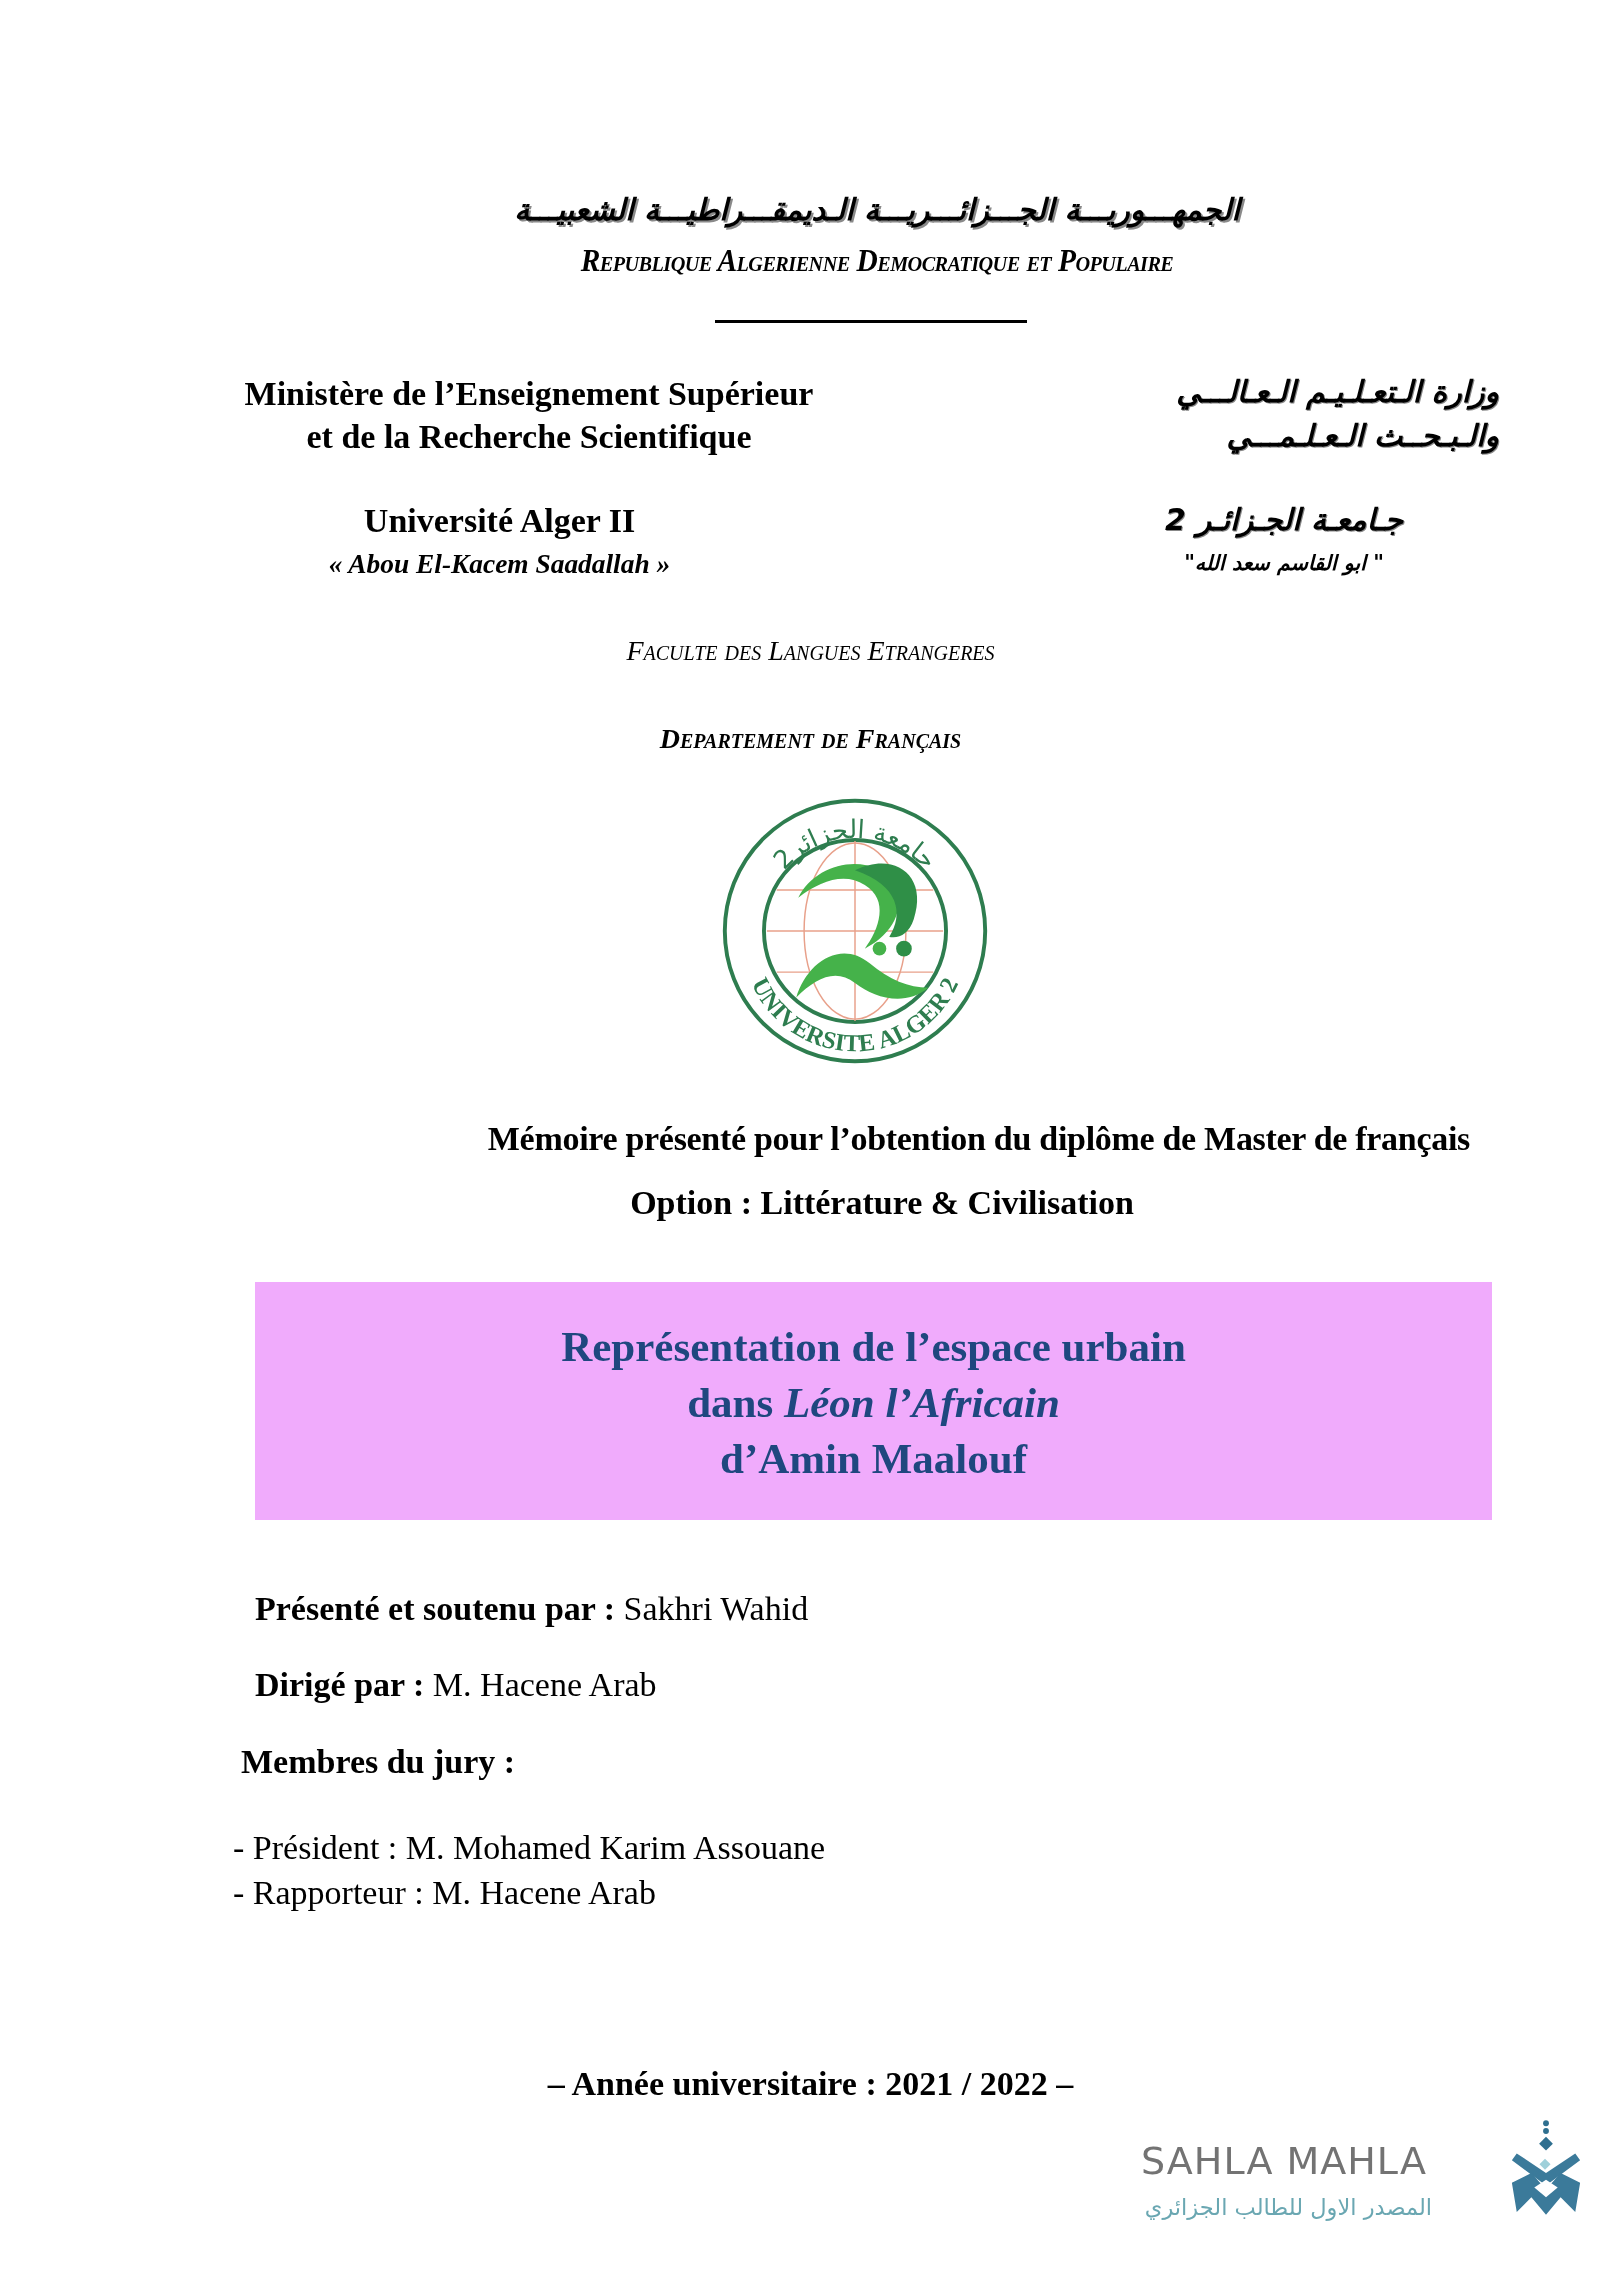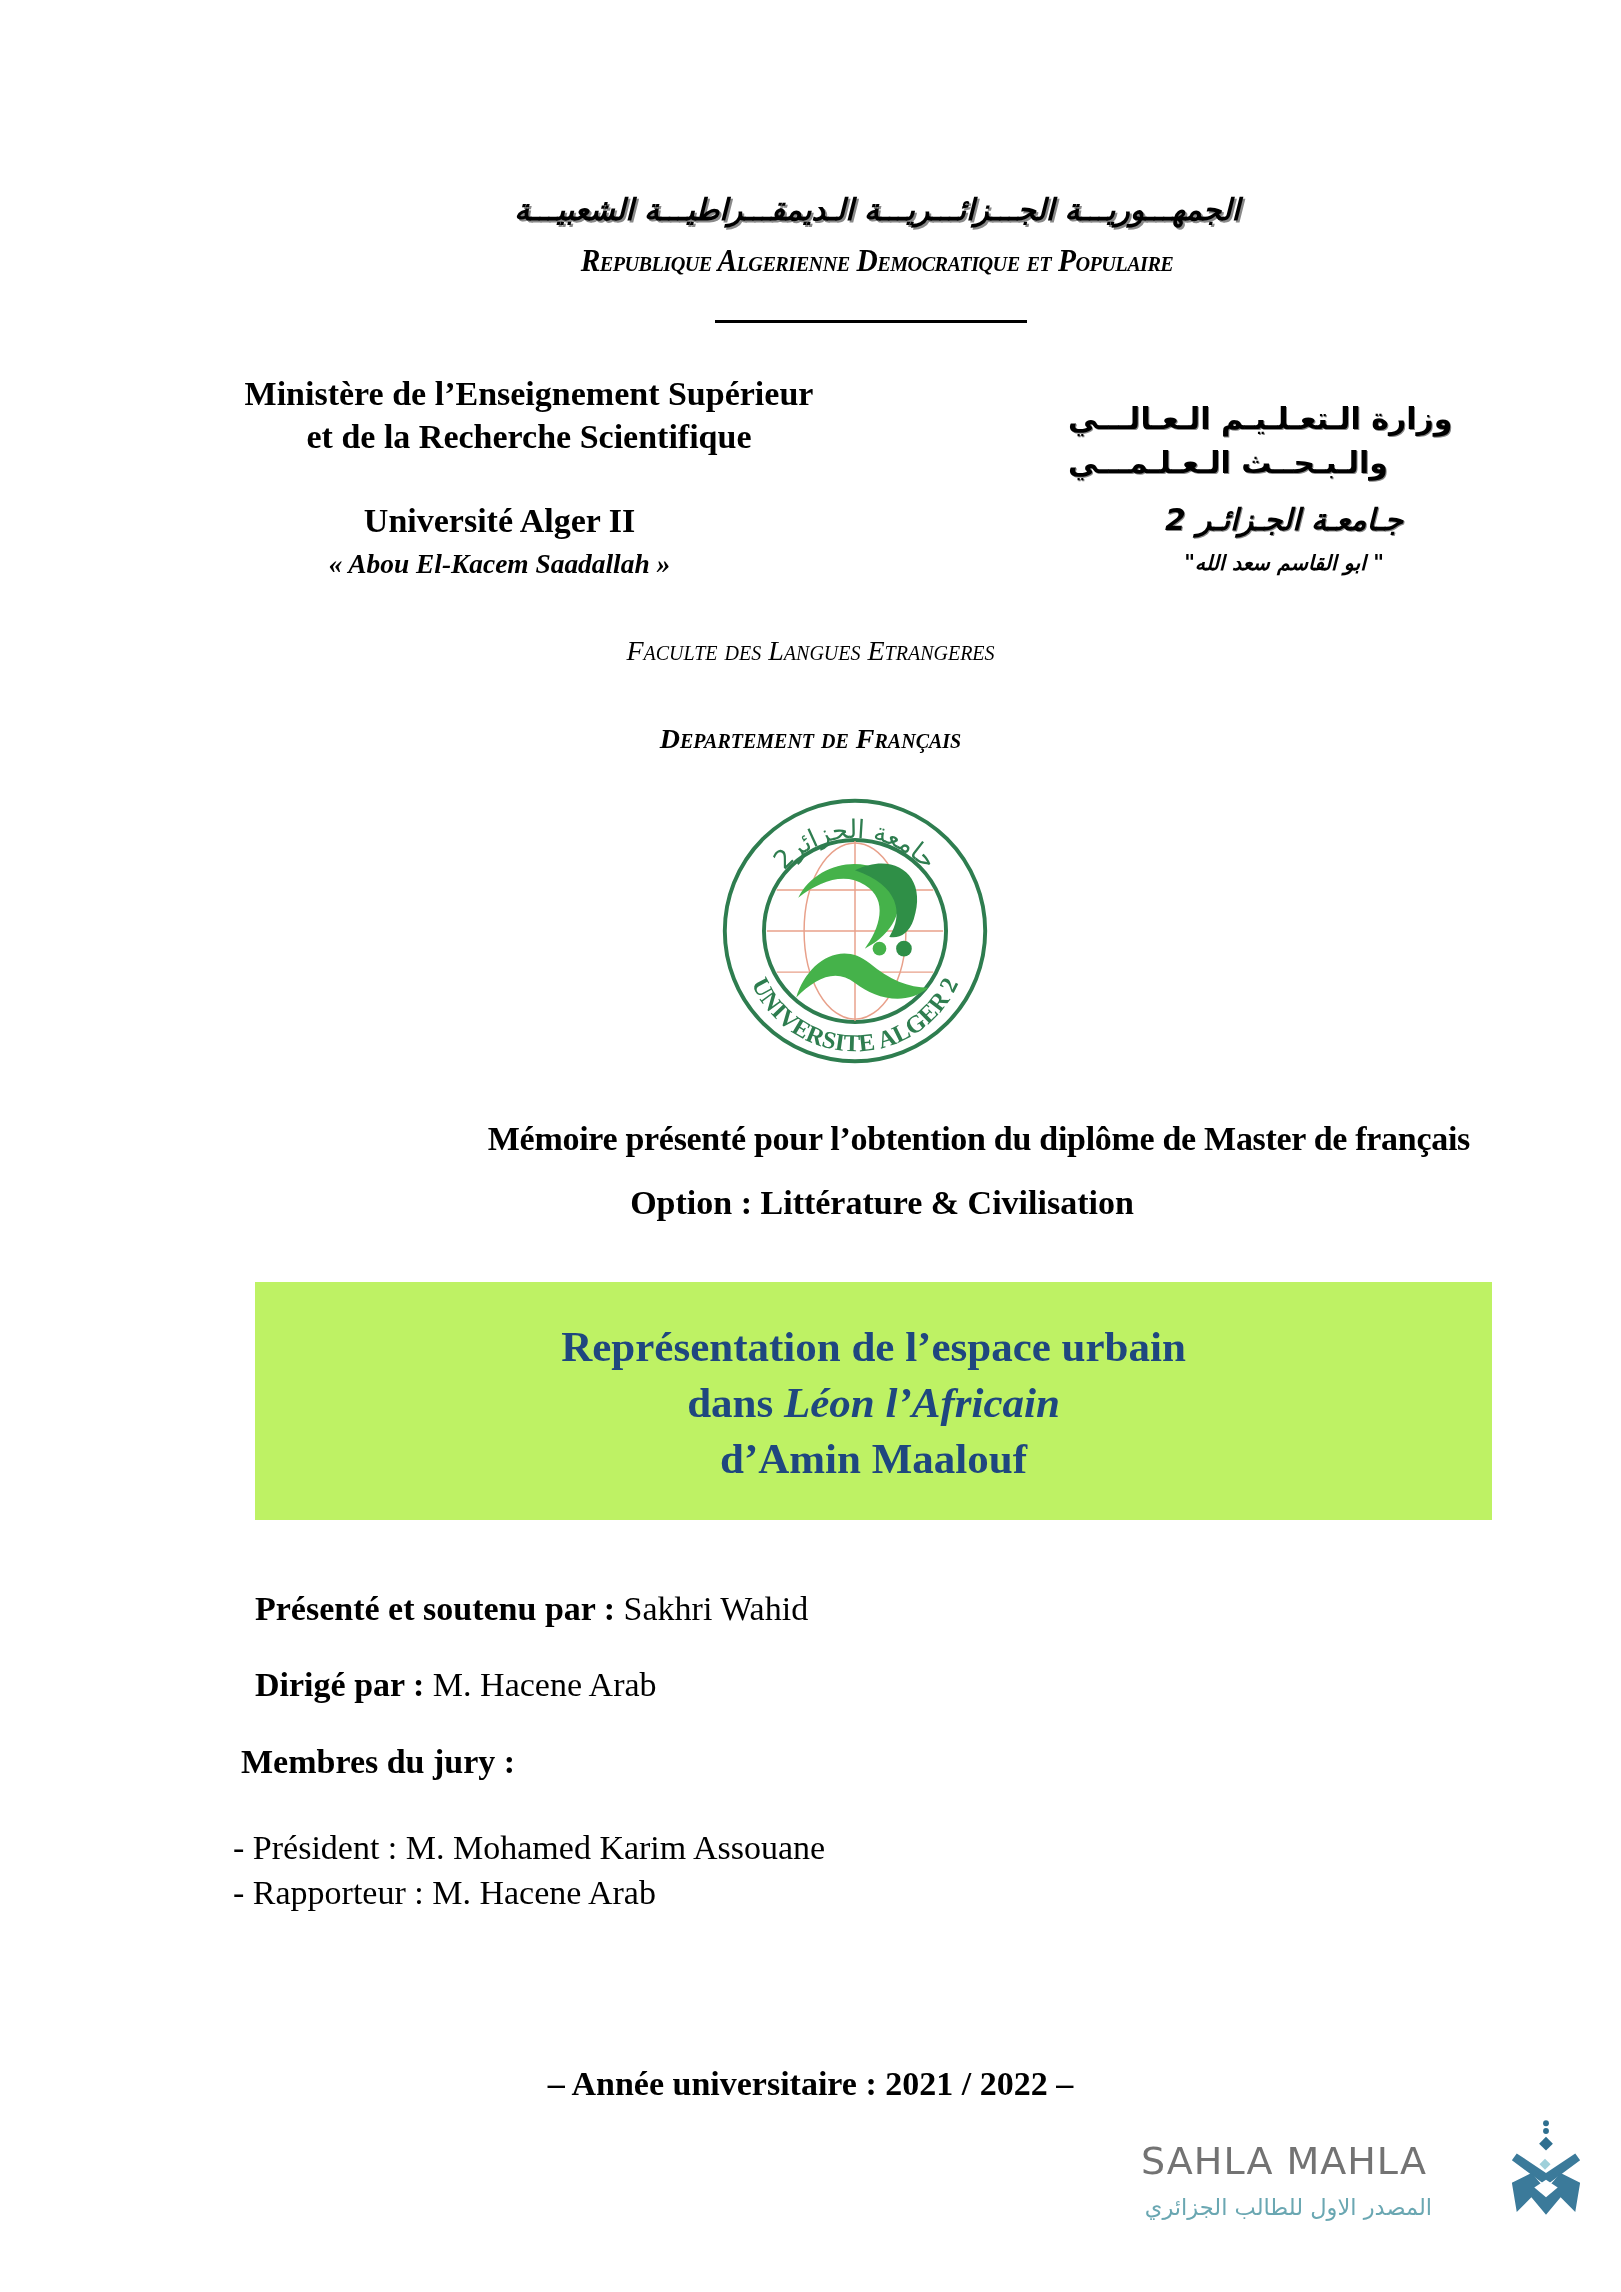--- a/index.html
+++ b/index.html
@@ -58,28 +58,28 @@
       font-weight: bold;
       font-size: 34px;
       text-align: center;
       line-height: 43px;
     }
     .ministry-fr { top: 372px; left: 186px; width: 686px; }
     .ministry-ar {
       top: 370px;
       left: 1068px;
       width: 431px;
-      text-align: left;
-      font-family: "DejaVu Sans", sans-serif;
-      font-weight: bold;
+      text-align: right;
+      font-family: "DejaVu Sans", sans-serif;
+      font-weight: bold;
+      font-style: italic;
       font-size: 30px;
       line-height: 44px;
       direction: rtl;
       text-shadow: 1px 1px 0 #888;
-      margin-top: 27px;
     }
     .univ-fr {
       top: 502px; left: 186px; width: 627px;
       font-weight: bold; font-size: 34px; text-align: center;
     }
     .univ-fr-sub {
       top: 549px; left: 186px; width: 627px;
       font-weight: bold; font-style: italic; font-size: 27.4px; text-align: center;
     }
     .univ-ar {
@@ -132,21 +132,21 @@
       font-weight: bold;
       font-size: 34px;
     }
 
     
     .title-box {
       top: 1282px;
       left: 255px;
       width: 1237px;
       height: 238px;
-      background: #bef264;
+      background: #f0abfc;
     }
     .title-text {
       position: absolute;
       left: 0; width: 100%;
       top: 37px;
       text-align: center;
       color: #1f477f;
       font-weight: bold;
       font-size: 43px;
       line-height: 56px;

